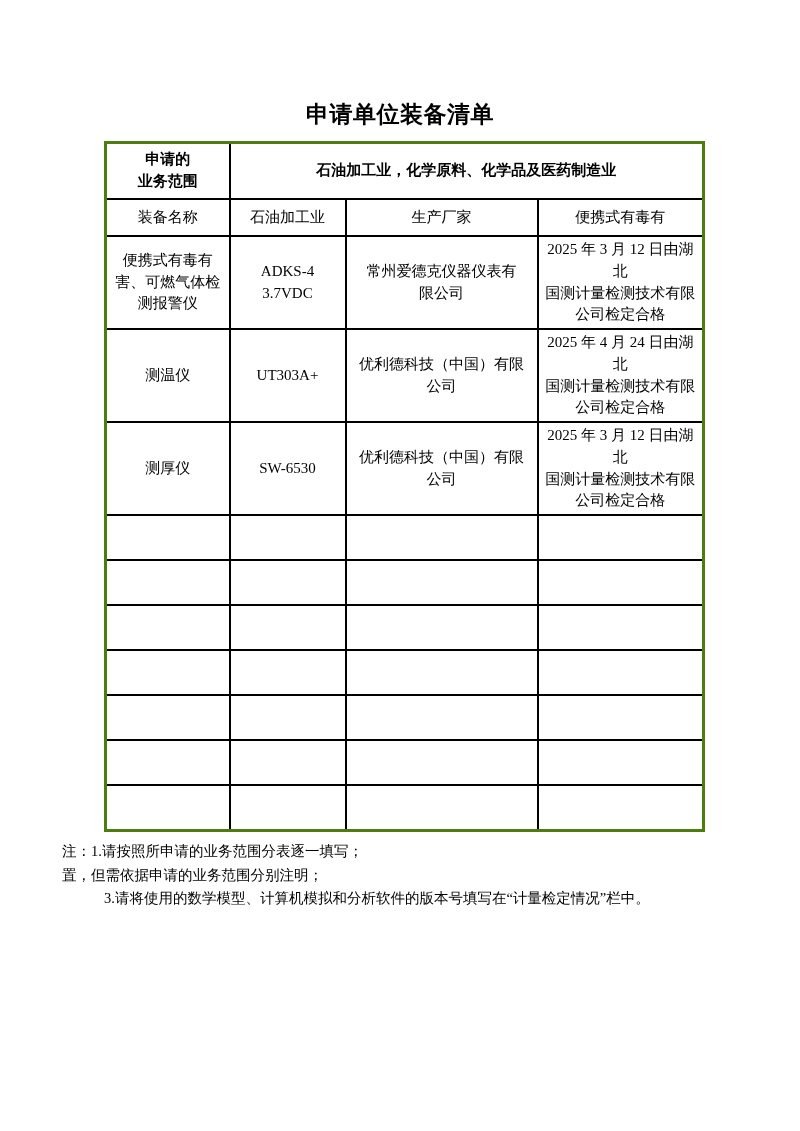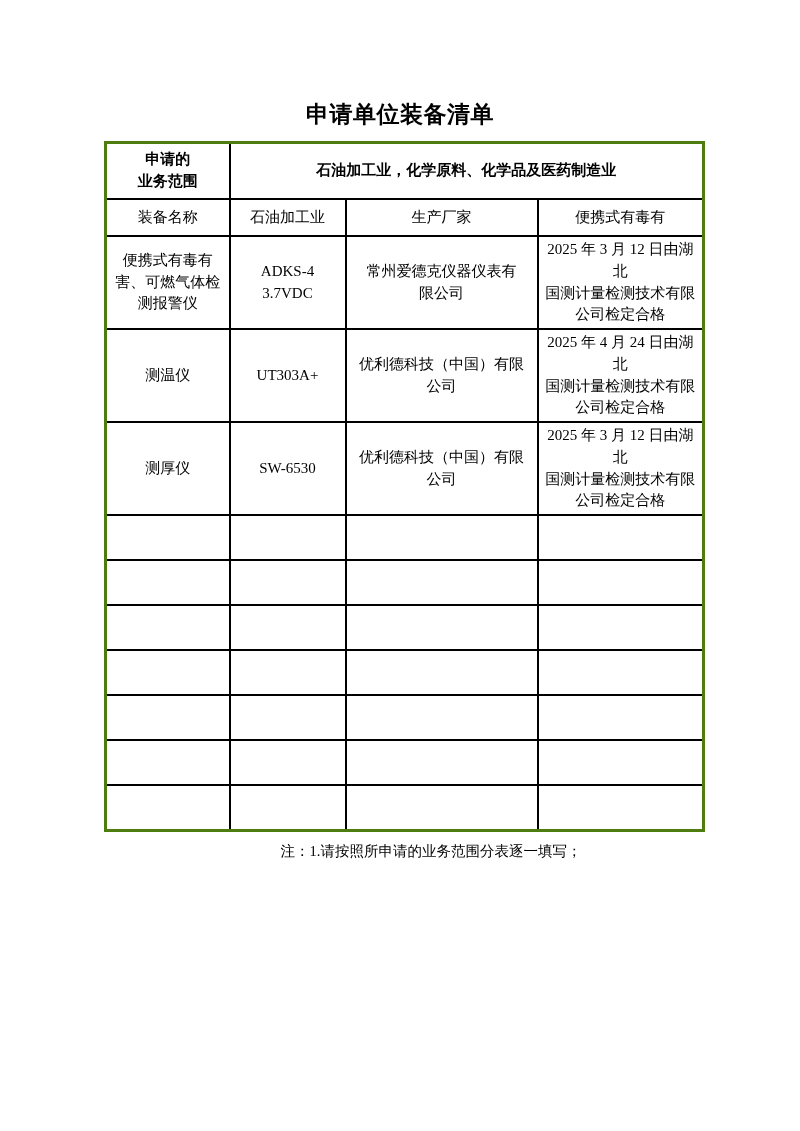--- a/index.html
+++ b/index.html
@@ -48,21 +48,20 @@
   tr.row-fire td   { height: 70px; }
   tr.row-gas td    { height: 80px; }
   tr.row-temp td   { height: 79px; border-radius: 18px; }
   tr.row-thick td  { height: 79px; }
   tr.empty-row td  { height: 39px; }
   td.verify-cell { font-size: 13px; line-height: 1.6; }
   .notes {
     margin: 8px 0 0 62px;
     font-size: 14.5px;
     line-height: 23.5px;
-    text-align: center;
   }
   .note-line { white-space: nowrap; }
   .note-line.indent { text-indent: 42px; }
 </style>
 </head>
 <body>
 
 <div class="page">
 
   <h1 class="title">申请单位装备清单</h1>
@@ -156,15 +155,17 @@
           <td></td>
           <td></td>
           <td></td>
           <td></td>
         </tr>
       </tbody>
   </table>
 
   <div class="notes">
     <div class="note-line">注：1.请按照所申请的业务范围分表逐一填写；</div>
+    <div class="note-line">置，但需依据申请的业务范围分别注明；</div>
+    <div class="note-line indent">3.请将使用的数学模型、计算机模拟和分析软件的版本号填写在“计量检定情况”栏中。</div>
   </div>
 
 </div>
 
 </body></html>

